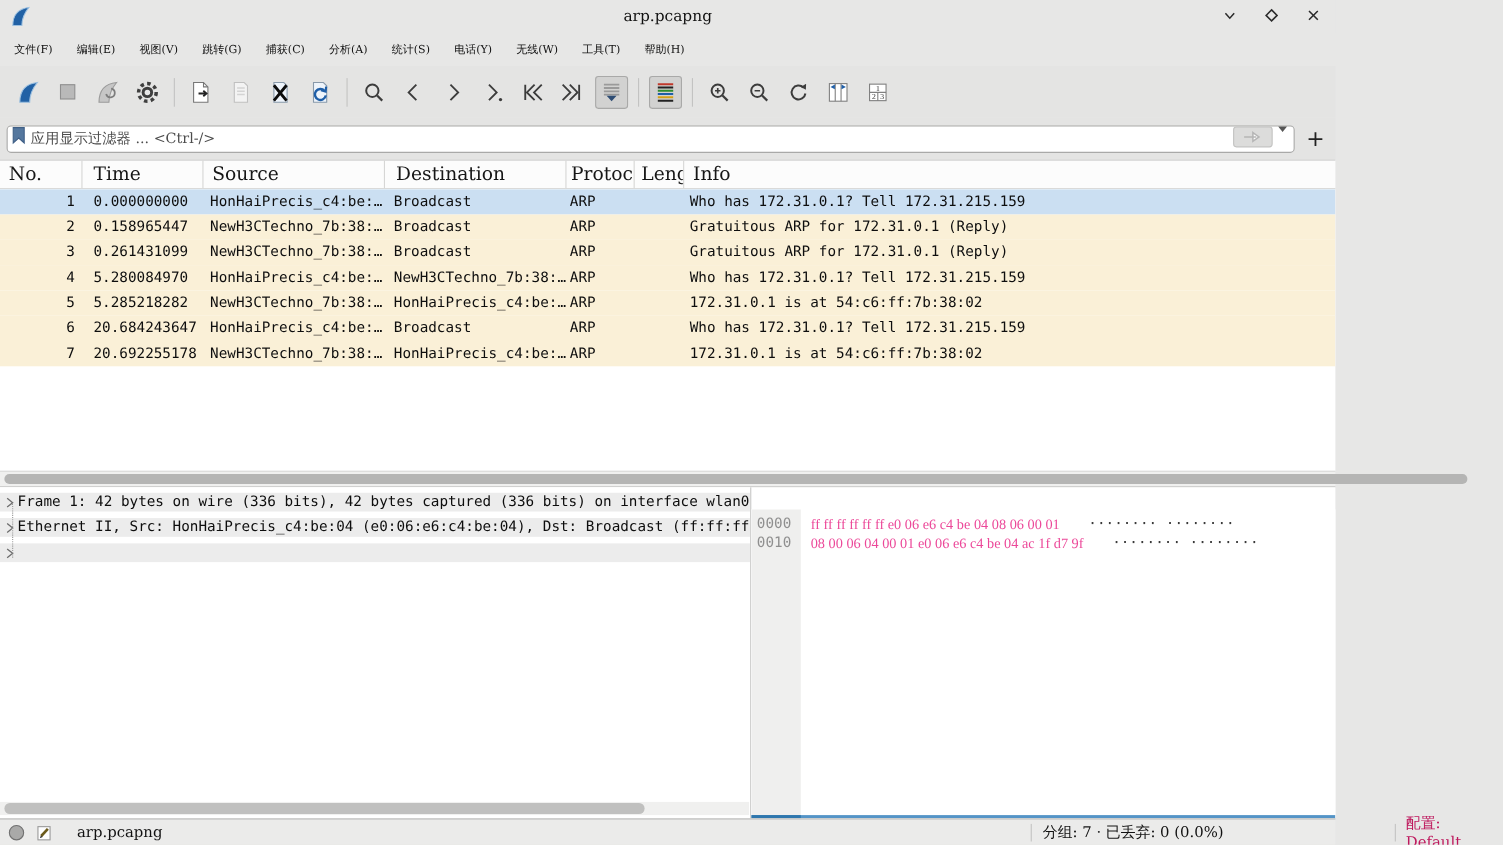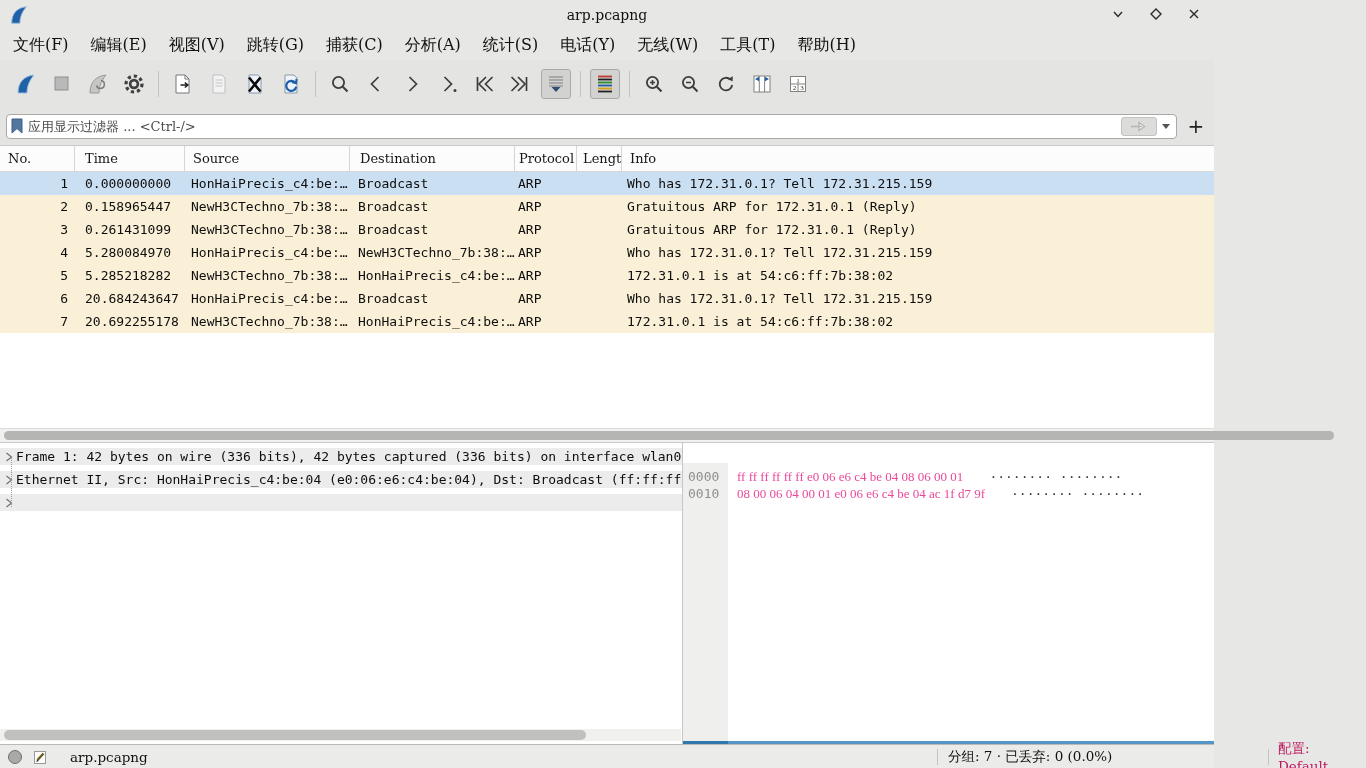--- a/index.html
+++ b/index.html
@@ -9,40 +9,40 @@
 
   
   .titlebar { height:30px; background:#e7e7e6; display:flex; align-items:center; position:relative; flex:0 0 auto; }
   .titlebar .win-logo { position:absolute; left:8px; top:4px; }
   .titlebar .title { flex:1; text-align:center; font-size:14px; color:#111; }
   .win-controls { position:absolute; right:8px; top:2px; display:flex; gap:14px; }
   .win-controls .wbtn { width:24px; height:24px; display:flex; align-items:center; justify-content:center; }
 
   
   .menubar { height:30px; display:flex; align-items:center; padding-left:2px; flex:0 0 auto; }
-  .menu-item { padding:4px 11px; font-size:16px; color:#111; cursor:default; }
+  .menu-item { padding:4px 11px; font-size:10px; color:#111; cursor:default; }
 
   
   .toolbar { height:47px; display:flex; align-items:center; padding-left:8px; flex:0 0 auto; background:#e4e4e3; }
   .tbtn { width:30px; height:30px; margin:0 3px; display:flex; align-items:center; justify-content:center; border:1px solid transparent; border-radius:3px; }
   .tbtn.pressed { background:#d2d2d1; border-color:#a9a9a8; }
   .tsep { width:1px; height:26px; background:#c3c3c2; margin:0 6px; }
 
   
   .filterbar { height:38px; display:flex; align-items:center; padding:0 6px; flex:0 0 auto; background:#e4e4e3; }
-  .filter-box { flex:1; height:25px; background:#fff; border:1px solid #a9a9a8; border-radius:4px; display:flex; align-items:center; padding:0 4px 0 4px; }
+  .filter-box { flex:1; height:25px; background:#fff; border:1px solid #a9a9a8; border-radius:4px; display:flex; padding:0 4px 0 4px; }
   .filter-box input { flex:1; border:none; outline:none; font-family:"DejaVu Serif","Liberation Serif",serif; font-size:13px; color:#222; background:transparent; margin-left:5px; }
   .filter-box input::placeholder { color:#4c4c4c; opacity:1; }
   .apply-btn { width:36px; height:19px; background:#dcdcdb; border:1px solid #c2c2c1; border-radius:3px; display:flex; align-items:center; justify-content:center; }
   .apply-caret { width:0; height:0; border-left:4px solid transparent; border-right:4px solid transparent; border-top:5px solid #555; margin-left:5px; margin-right:2px; }
   .filter-add { width:24px; height:24px; margin-left:7px; display:flex; align-items:center; justify-content:center; font-size:20px; font-family:"DejaVu Sans","Liberation Sans",sans-serif; color:#222; }
 
   
   .pkt-header { height:27px; display:grid; grid-template-columns:75px 110px 165px 165px 62px 45px 1fr; background:#fcfcfc; border-top:1px solid #c9c9c8; border-bottom:1px solid #d6d6d5; flex:0 0 auto; }
-  .pkt-header .hcell { font-size:13px; color:#161616; display:flex; align-items:center; border-right:1px solid #d6d6d5; padding-left:8px; white-space:nowrap; overflow:hidden; }
+  .pkt-header .hcell { font-size:17px; color:#161616; display:flex; align-items:center; border-right:1px solid #d6d6d5; padding-left:8px; white-space:nowrap; overflow:hidden; }
   .pkt-header .hcell:last-child { border-right:none; }
   .pkt-header .h-time { padding-left:10px; }
   .pkt-header .h-dest { padding-left:10px; }
   .pkt-header .h-proto { padding-left:4px; }
   .pkt-header .h-len { padding-left:6px; }
 
   .pkt-list { height:256px; background:#fff; overflow:hidden; flex:0 0 auto; font-family:"DejaVu Sans Mono","Liberation Mono",monospace; font-size:13px; }
   .prow { height:23px; display:grid; grid-template-columns:75px 110px 165px 165px 62px 45px 1fr; background:#faf0d7; color:#0e0e0e; cursor:default; }
   .prow.selected { background:#cbdff2; }
   .prow .cell { line-height:23px; white-space:nowrap; overflow:hidden; }

